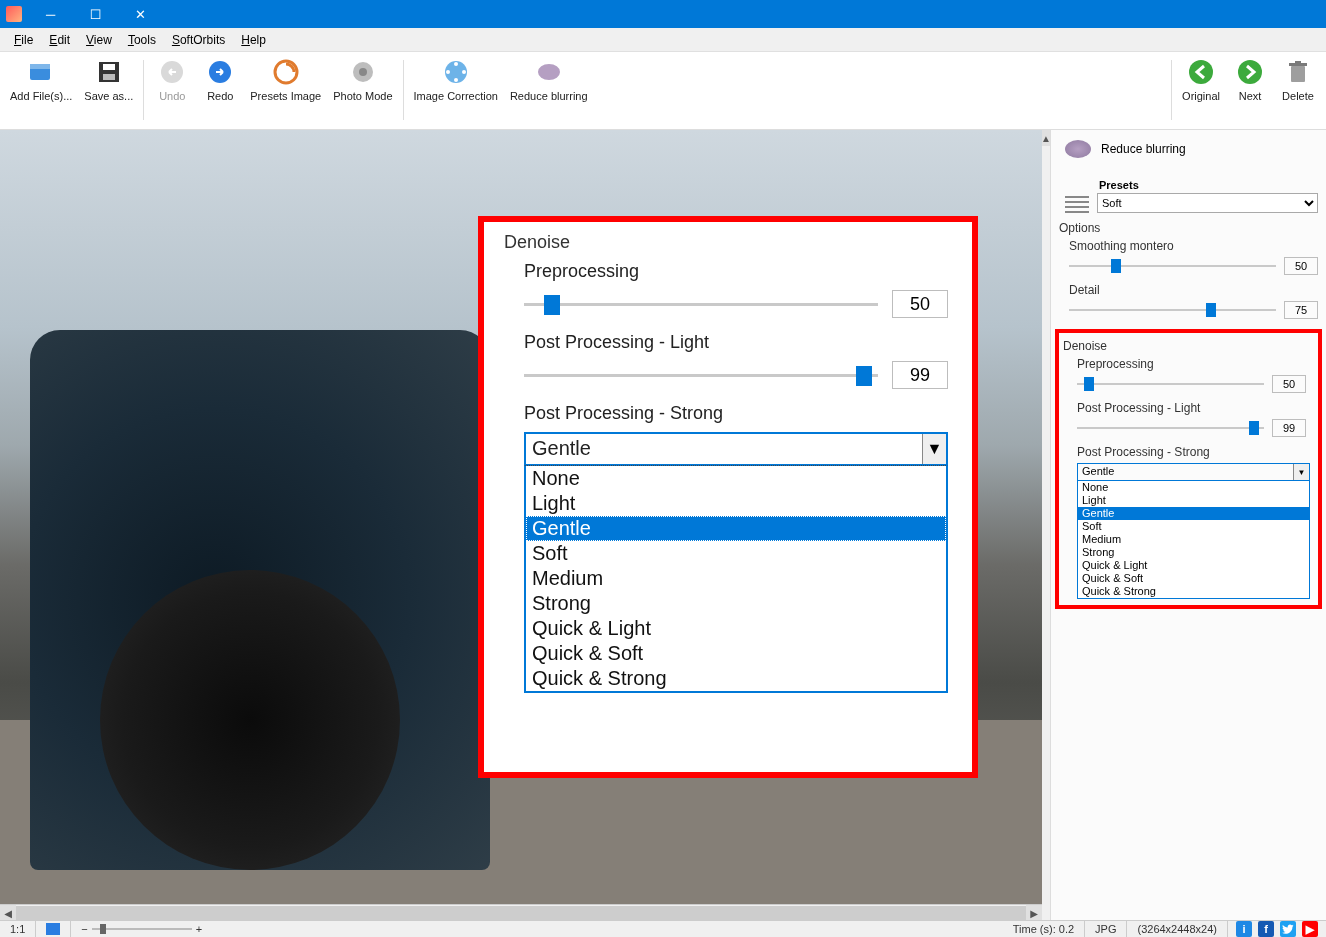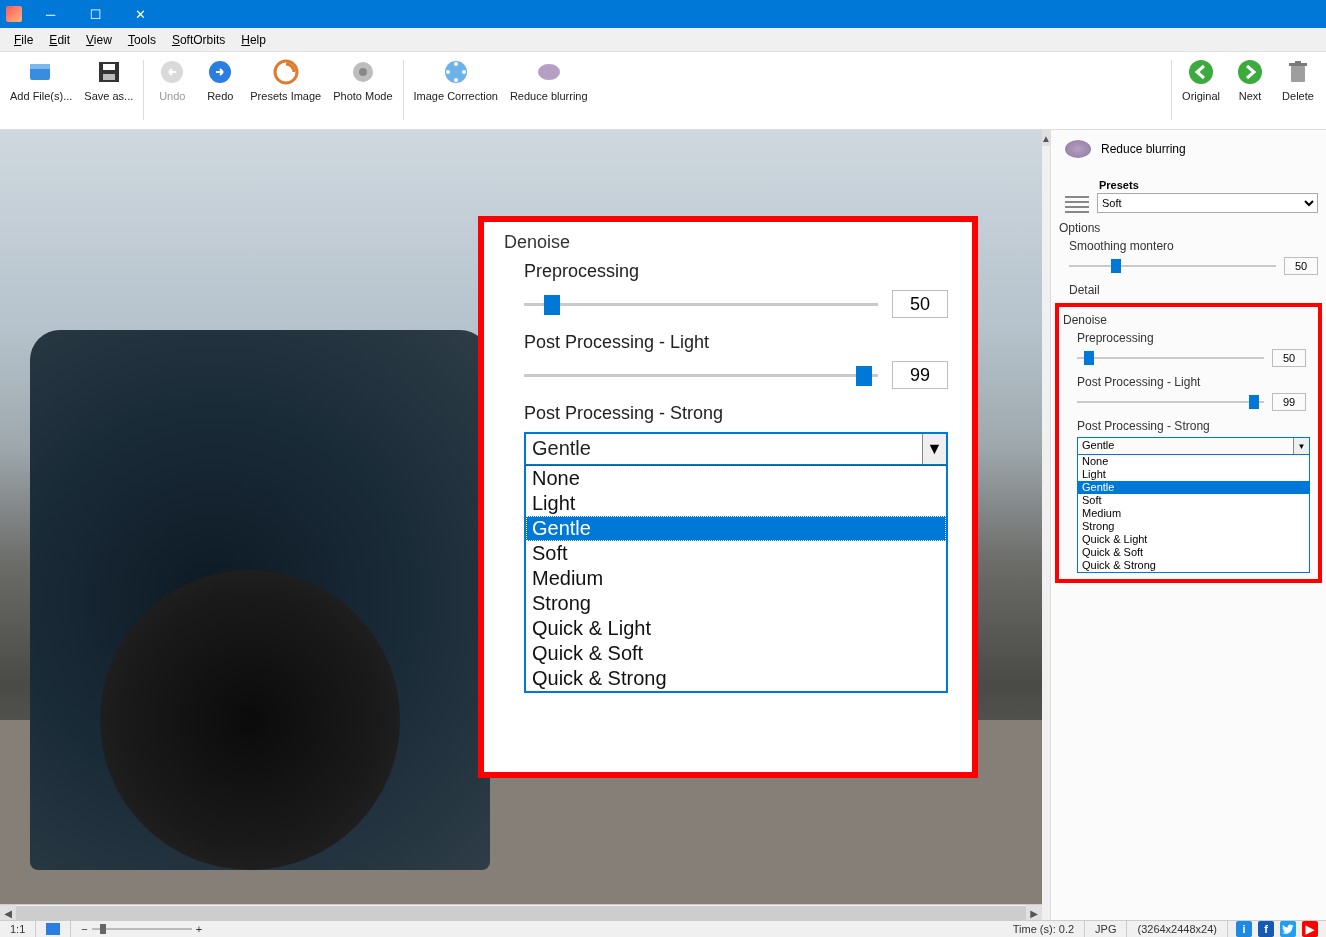--- a/index.html
+++ b/index.html
@@ -306,20 +306,27 @@
     <div class="opt-label">Smoothing montero</div>
     <div class="slider-row">
       <div class="tb-slider">
           <div class="tr"></div>
           <div class="th" id="tb-th1" style="left: calc(24% - 8px);"></div>
         </div>
       <div class="tb-val">50</div>
     </div>
 
     <div class="opt-label">Detail</div>
+    <div class="slider-row">
+      <div class="tb-slider">
+          <div class="tr"></div>
+          <div class="th" id="tb-th2" style="left: calc(70% - 8px);"></div>
+        </div>
+      <div class="tb-val">75</div>
+    </div>
 
     <div class="tb-redbox">
       <div class="group-title" style="padding-left:0">Denoise</div>
 
       <div class="opt-label" style="padding-left:14px">Preprocessing</div>
       <div class="slider-row" style="padding-left:14px">
         <div class="tb-slider">
             <div class="tr"></div>
             <div class="th" id="tb-th3" style="left: calc(8% - 8px);"></div>
           </div>

